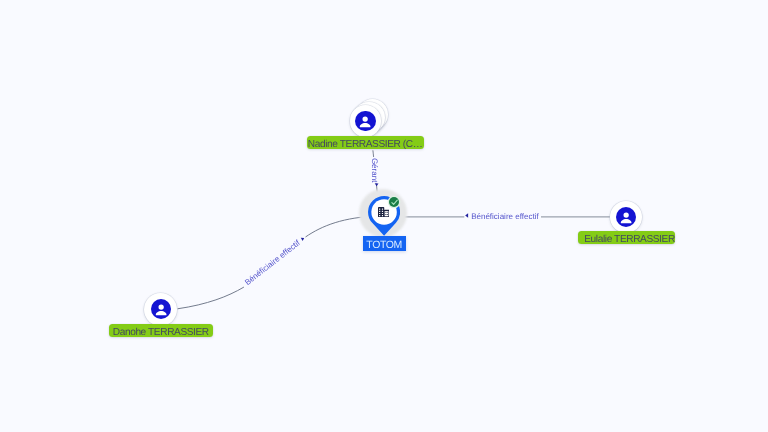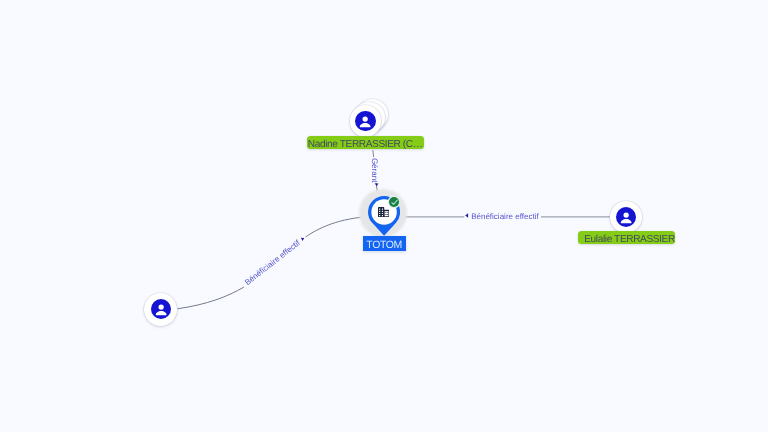--- a/index.html
+++ b/index.html
@@ -66,20 +66,21 @@
   <div class="person" style="left:144px;top:292.5px;width:33px;height:33px;">
     <div class="p-disc" style="left:0;top:0;width:33px;height:33px;">
       <div class="p-av" style="left:7.0px;top:6.5px;width:20.3px;height:20.3px;">
         <svg viewBox="0 0 24 24" width="20.3" height="20.3" fill="#ffffff" style="display:block">
             <circle cx="12" cy="9.6" r="3.15"></circle>
             <path d="M12 14.1c-3.5 0-6.35 2.15-6.35 4.5 0 .45.3.75.75.75h11.2c.45 0 .75-.3.75-.75 0-2.35-2.85-4.5-6.35-4.5z"></path>
           </svg>
       </div>
     </div>
   </div>
+  <div class="nlabel" style="left:108.9px;top:323.6px;width:103.8px;text-align:center;box-sizing:border-box;">Danohe TERRASSIER</div>
 
   <div class="person" style="left:610px;top:200.5px;width:32px;height:32px;">
     <div class="p-disc" style="left:0;top:0;width:32px;height:32px;">
       <div class="p-av" style="left:6px;top:6.2px;width:20.3px;height:20.3px;">
         <svg viewBox="0 0 24 24" width="20.3" height="20.3" fill="#ffffff" style="display:block">
             <circle cx="12" cy="9.6" r="3.15"></circle>
             <path d="M12 14.1c-3.5 0-6.35 2.15-6.35 4.5 0 .45.3.75.75.75h11.2c.45 0 .75-.3.75-.75 0-2.35-2.85-4.5-6.35-4.5z"></path>
           </svg>
       </div>
     </div>

